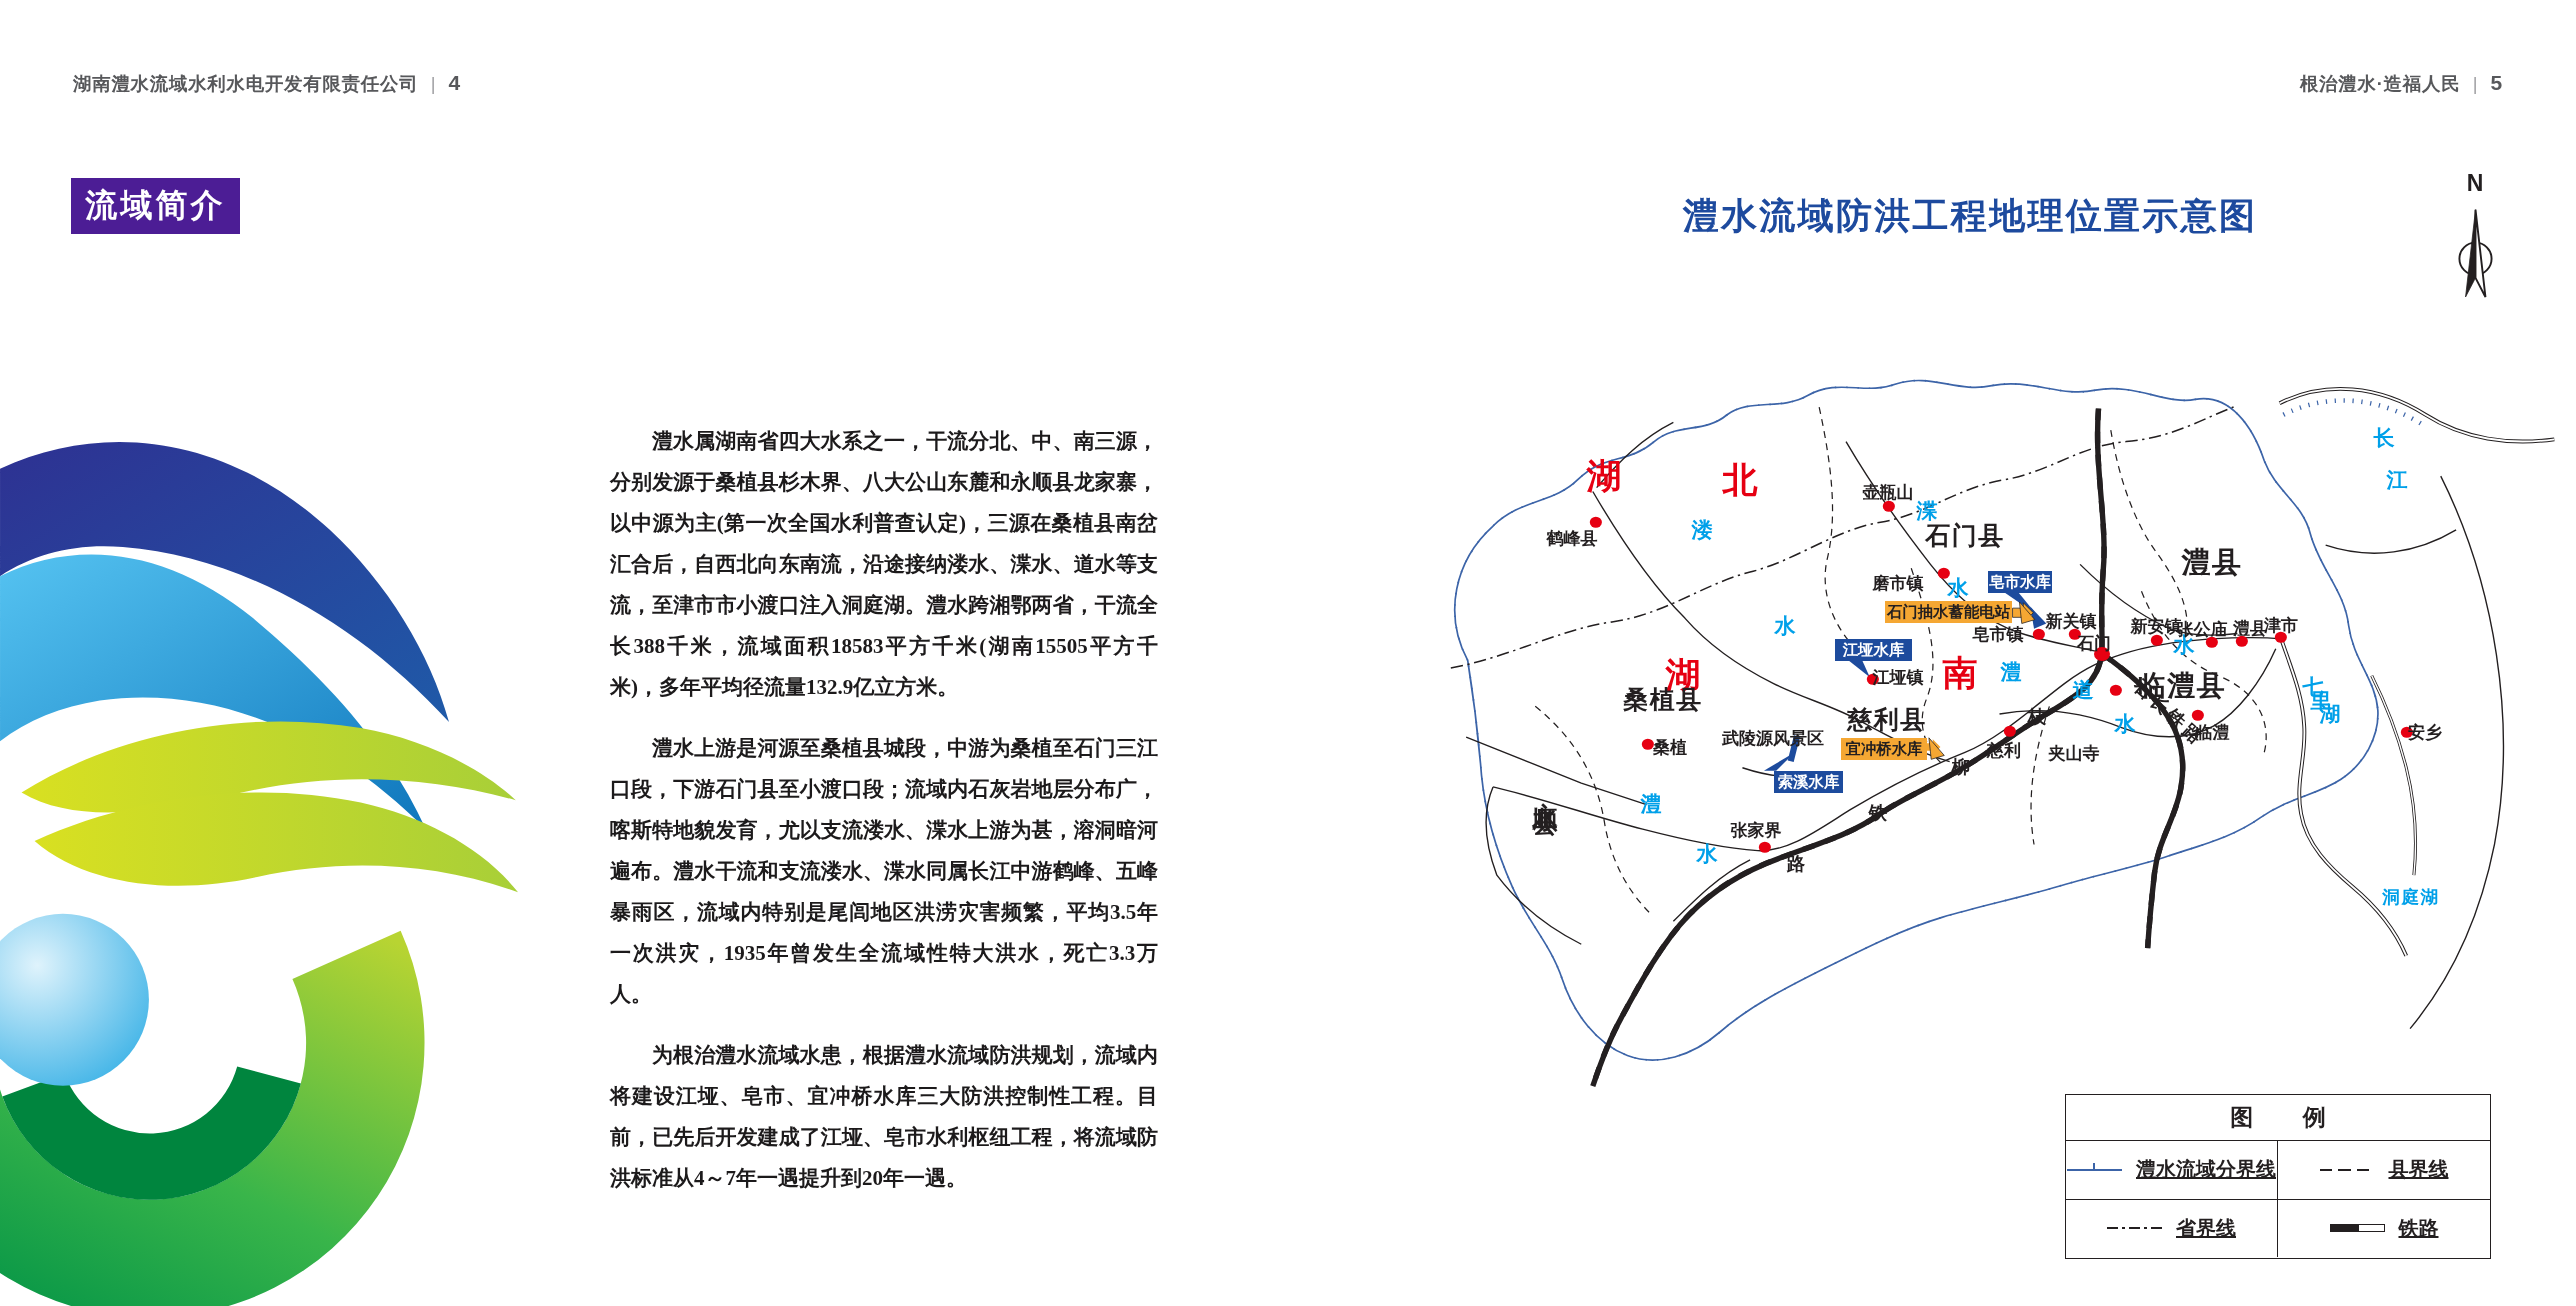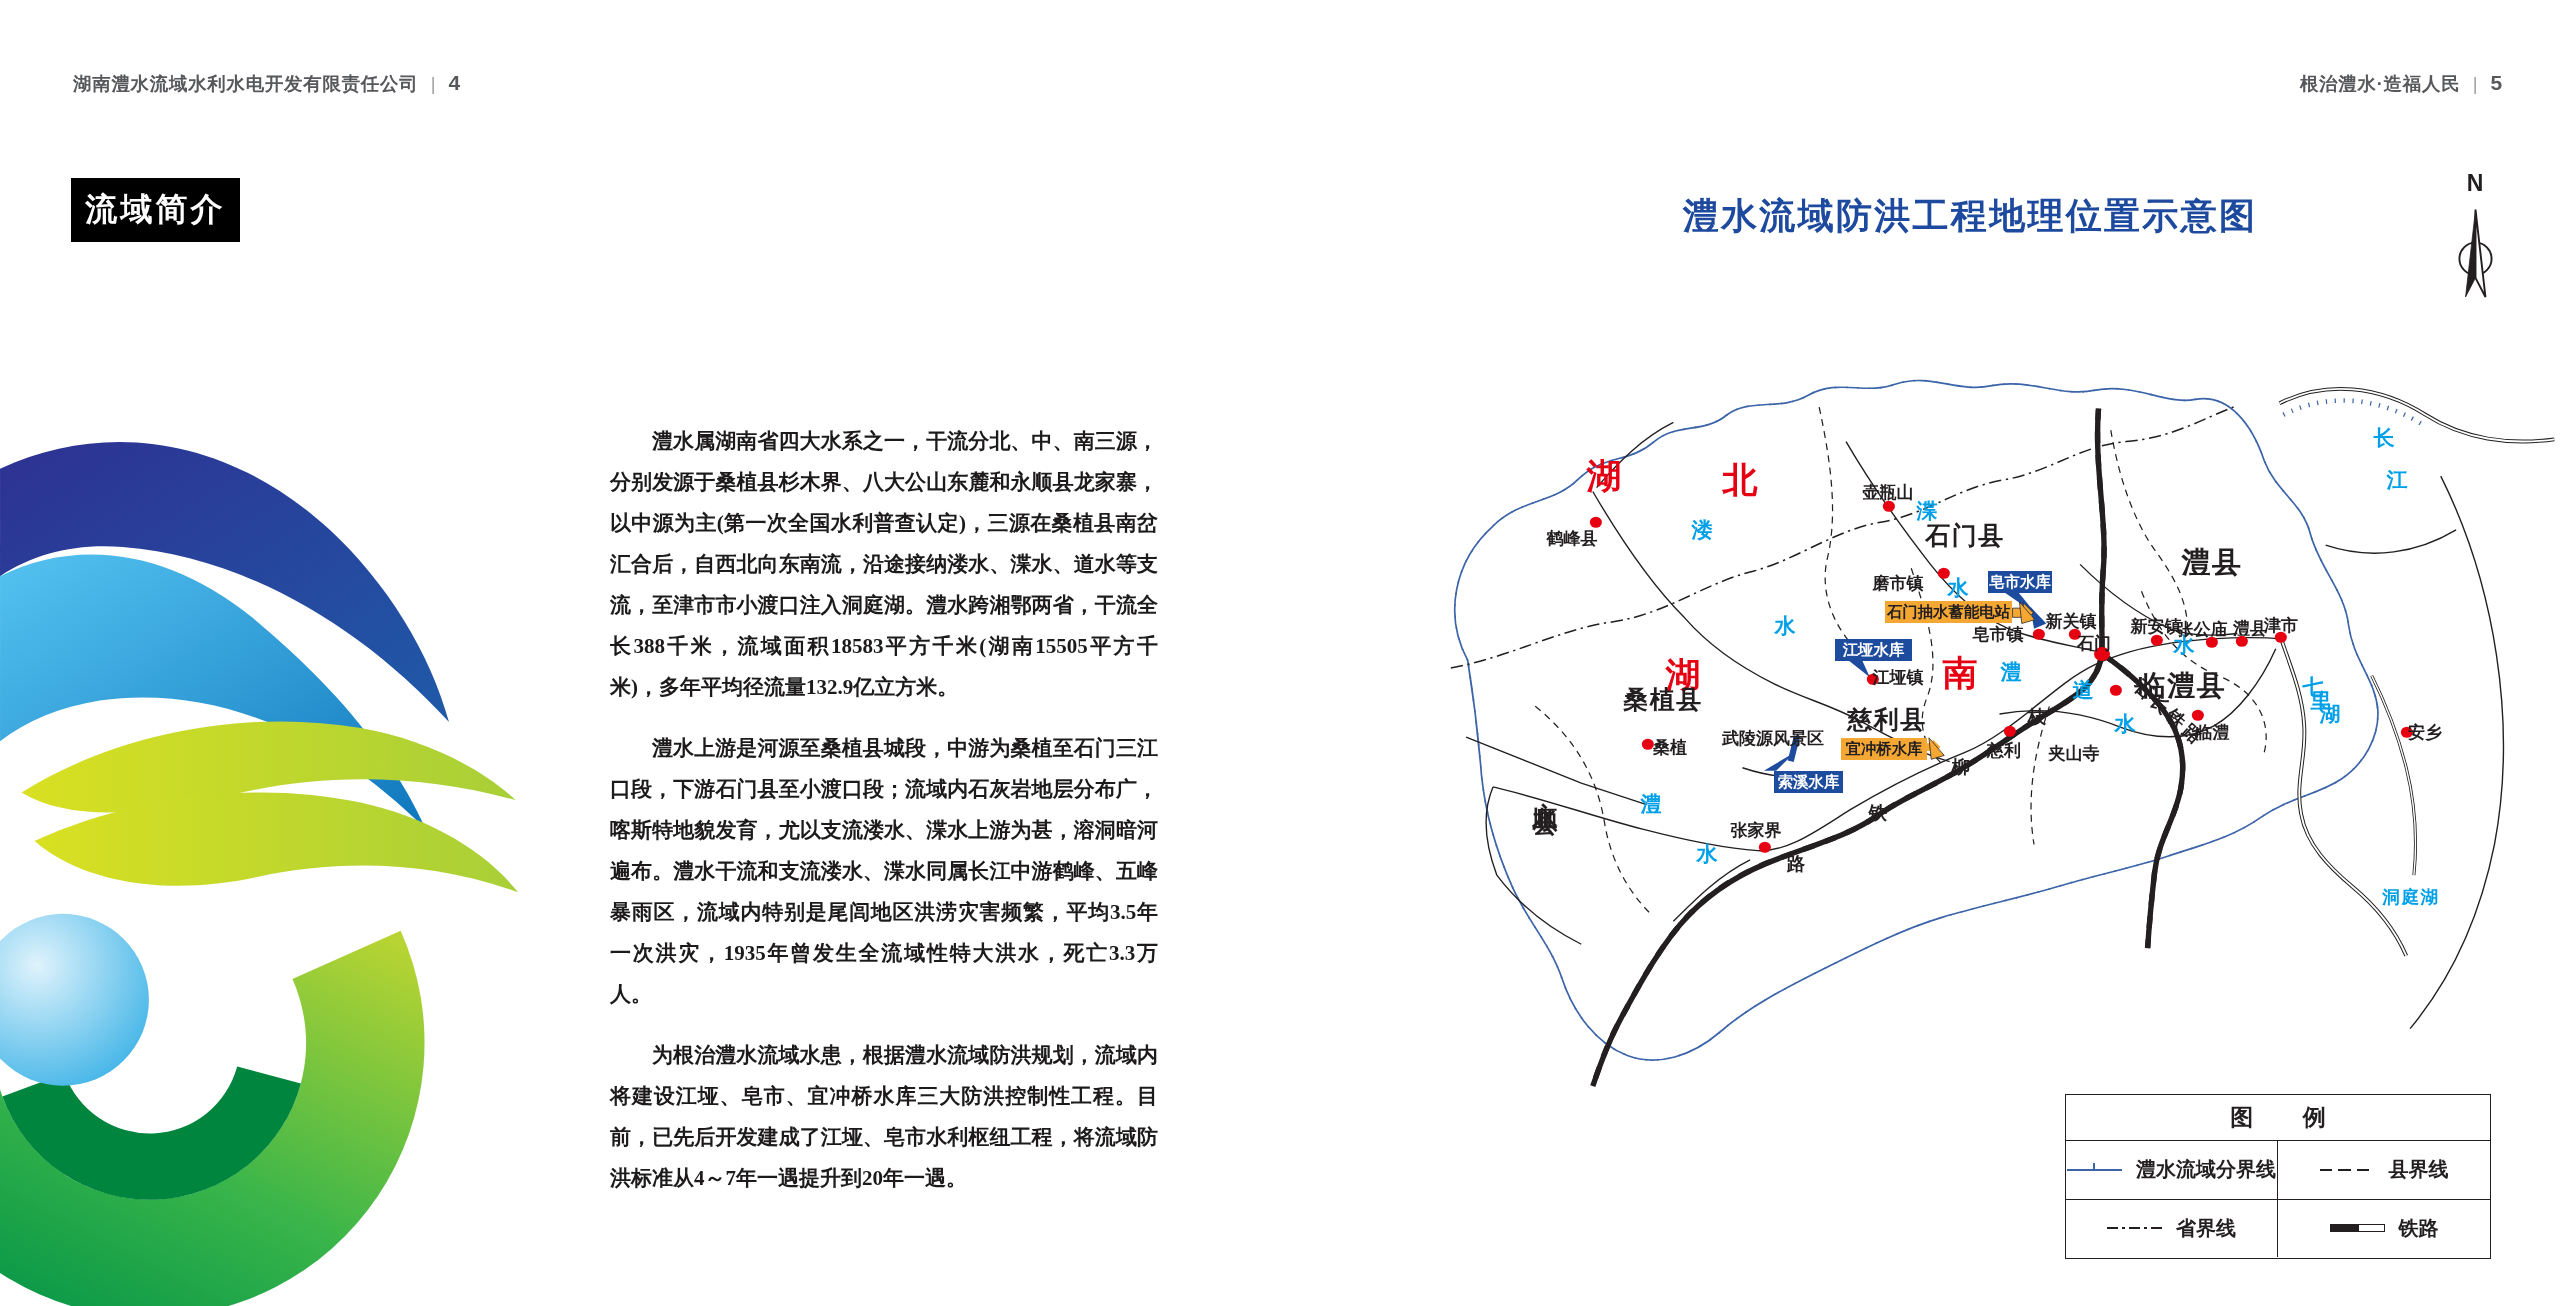--- a/index.html
+++ b/index.html
@@ -8,22 +8,22 @@
           font-family:"Liberation Sans", sans-serif; color:#231f20; overflow:hidden; }
 
   
   .hdr { position:absolute; top:71px; font-size:18.4px; font-weight:bold; color:#57585b; letter-spacing:0.8px; }
   .hdr-left { left:73px; }
   .hdr-right { right:73px; text-align:right; }
   .hdr .divider { color:#a0a0a3; font-weight:normal; margin:0 12.3px; }
   .hdr .pagenum { font-size:21px; }
 
   
-  .section-title { position:absolute; left:71px; top:178px; width:169px; height:64px;
-       background:#000000; color:#fff; font-size:32px; font-weight:bold; letter-spacing:3.1px;
+  .section-title { position:absolute; left:71px; top:178px; width:169px; height:56px;
+       background:#4c1d95; color:#fff; font-size:32px; font-weight:bold; letter-spacing:3.1px;
        display:flex; align-items:center; justify-content:center; }
   .bodytext { position:absolute; left:610px; top:421px; width:548px;
        font-family:"Liberation Serif", serif; font-weight:bold; font-size:21px;
        line-height:41px; text-align:justify; color:#1c1a1b; }
   .bodytext p { margin:0 0 20px; text-indent:2em; }
   .logo-wrap { position:absolute; left:0; top:415px; width:591px; height:891px; overflow:hidden; }
 
   
   .map-title { position:absolute; left:1617px; top:192px; width:706px; text-align:center;
        font-size:36px; font-weight:bold; color:#1d4a9e; letter-spacing:2.3px; }
@@ -49,21 +49,21 @@
   .m-res.blue   { background:#1d4b9d; color:#ffffff; }
   .m-res.orange { background:#f5a733; color:#231f20; }
 
   
   .legend { position:absolute; left:645px; top:756px; width:426px; height:165px;
        border:1.5px solid #231f20; background:#fff; z-index:2; }
   .legend-title { height:46px; border-bottom:1.5px solid #231f20; display:flex; align-items:center;
        justify-content:center; font-size:23px; font-weight:bold; letter-spacing:21.5px; text-indent:21.5px; }
   .legend-grid { display:grid; grid-template-columns:1fr 1fr; height:116px; }
   .legend-cell { display:flex; align-items:center; justify-content:center; gap:14px;
-       font-size:20px; font-weight:bold; }
+       font-size:20px; font-weight:bold;text-decoration:underline; }
   .legend-cell.c1 { border-right:1.5px solid #231f20; }
   .legend-cell.r1 { border-bottom:1.5px solid #231f20; }
   .lsym { position:relative; display:inline-block; width:55px; }
   .sym-basin { height:2.3px; background:#3c64a8; }
   .sym-basin::after { content:""; position:absolute; left:26px; top:-6.1px; width:2.3px; height:6.1px; background:#3c64a8; }
   .sym-county { height:2.3px;
        background:repeating-linear-gradient(90deg,#231f20 0 12.3px,transparent 12.3px 18.4px); }
   .sym-province { height:2.3px;
        background:repeating-linear-gradient(90deg,#231f20 0 10.7px,transparent 10.7px 15.4px,#231f20 15.4px 17.7px,transparent 17.7px 22px); }
   .sym-railway { height:7.7px; border:1.5px solid #231f20;

